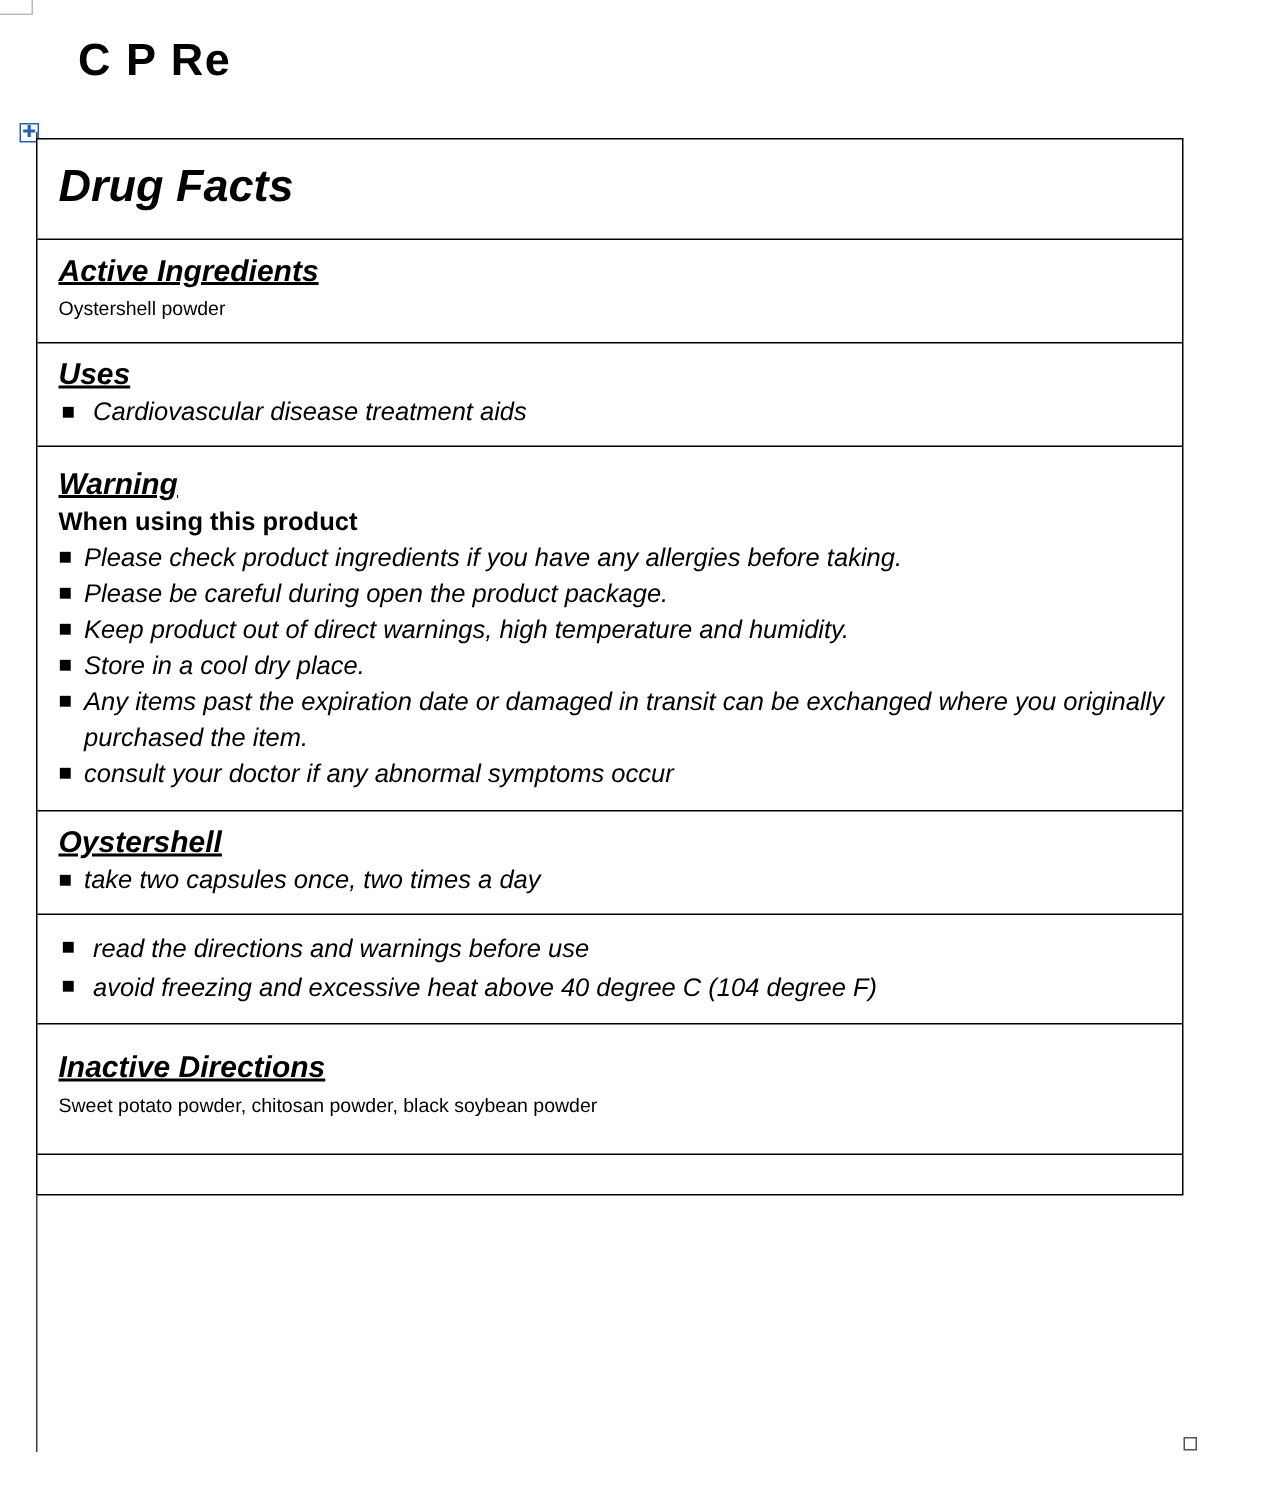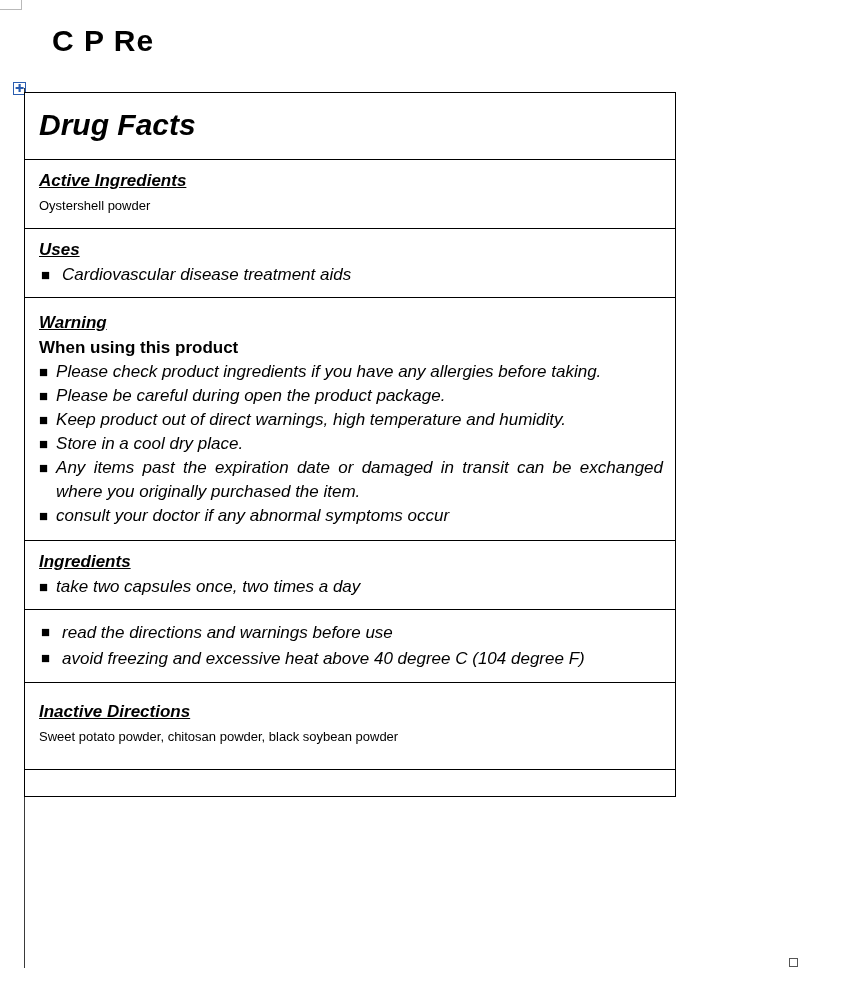--- a/index.html
+++ b/index.html
@@ -62,21 +62,21 @@
     top: 88px;
     width: 1px;
     height: 880px;
     background: #3a3a3a;
   }
 
   .panel {
     position: absolute;
     left: 24px;
     top: 92px;
-    width: 652px;
+    width: 765px;
     box-sizing: border-box;
     border: 1px solid #000000;
     background: #ffffff;
   }
 
   .section {
     border-bottom: 1px solid #000000;
     box-sizing: border-box;
   }
   .section:last-child {
@@ -89,21 +89,21 @@
 
   .drug-facts {
     font-size: 30px;
     font-weight: 700;
     font-style: italic;
     line-height: 36px;
     padding: 14px 12px 16px 14px;
   }
 
   .heading {
-    font-size: 17px;
+    font-size: 20px;
     font-weight: 700;
     font-style: italic;
     text-decoration: underline;
     line-height: 22px;
     margin: 0 0 2px 0;
   }
 
   .subheading {
     font-size: 17px;
     font-weight: 700;
@@ -224,21 +224,21 @@
       <span class="sq">■</span>
       <span class="txt">Any items past the expiration date or damaged in transit can be exchanged where you originally purchased the item.</span>
     </div>
     <div class="bullet-line">
       <span class="sq">■</span>
       <span class="txt">consult your doctor if any abnormal symptoms occur</span>
     </div>
   </div>
 
   <div class="section sec-pad">
-    <div class="heading">Ingredients</div>
+    <div class="heading">Oystershell</div>
     <div class="bullet-line">
       <span class="sq">■</span>
       <span class="txt">take two capsules once, two times a day</span>
     </div>
   </div>
 
   <div class="section sec-pad other-info">
     <div class="bullet-line indent-bullet">
       <span class="sq">■</span>
       <span class="txt">read the directions and warnings before use</span>

